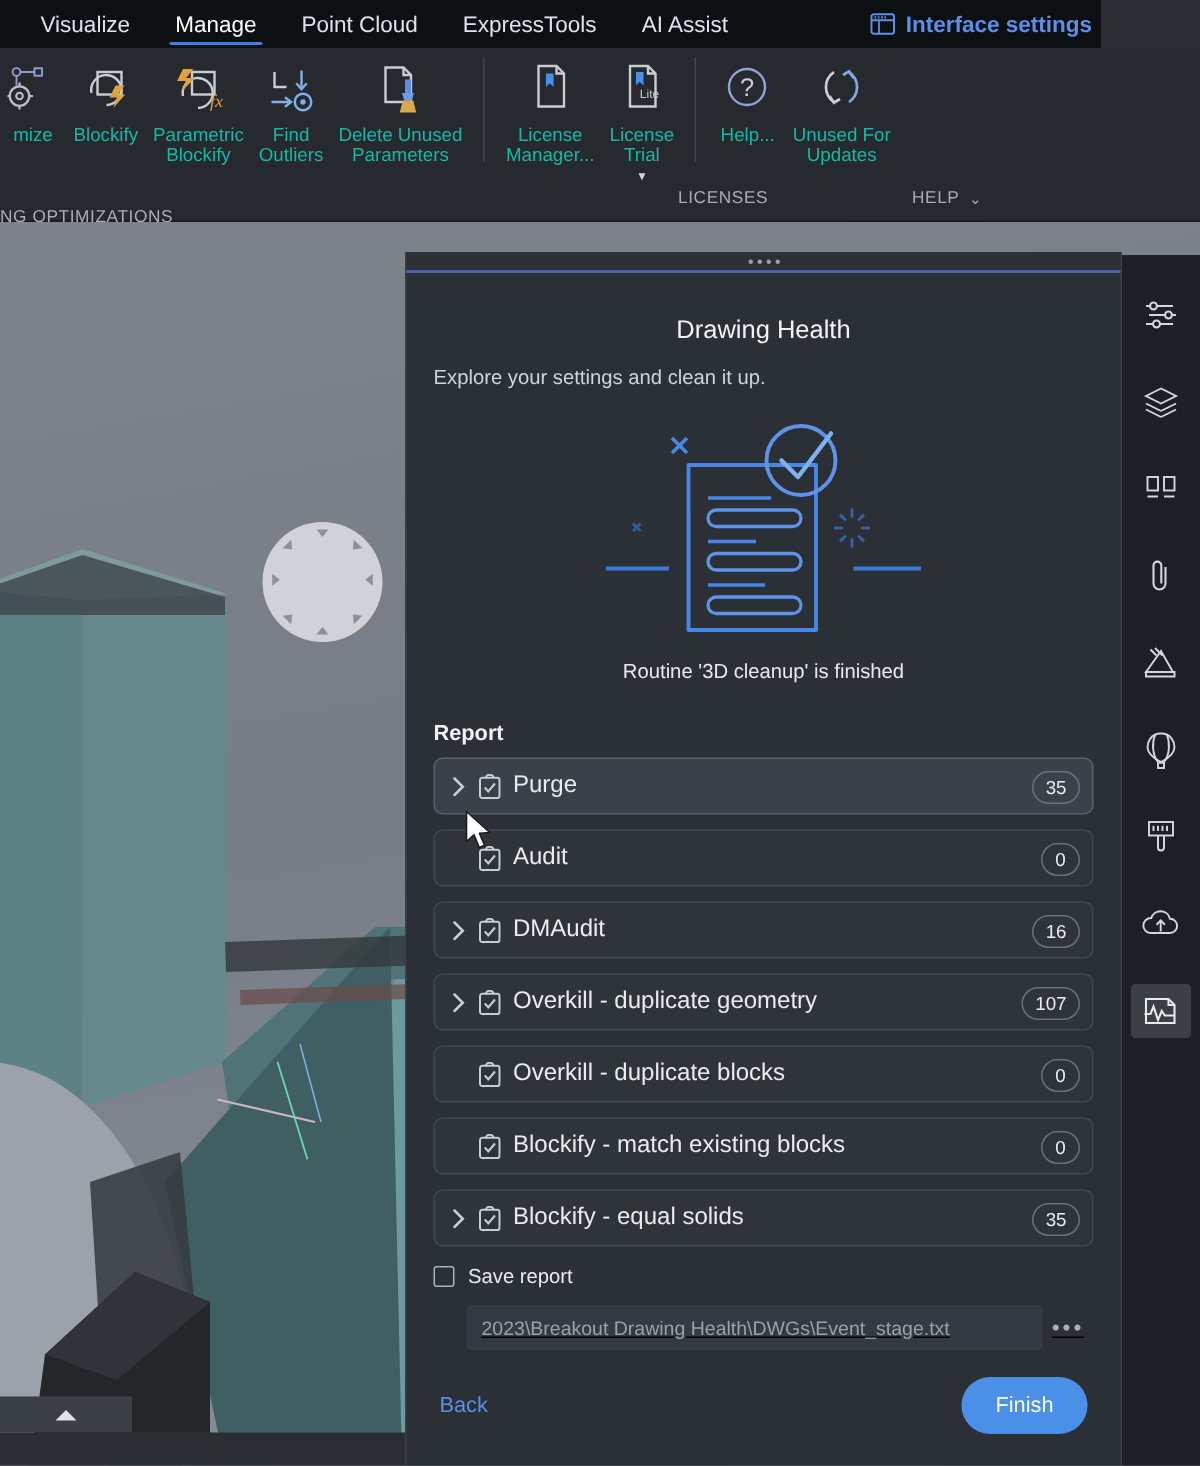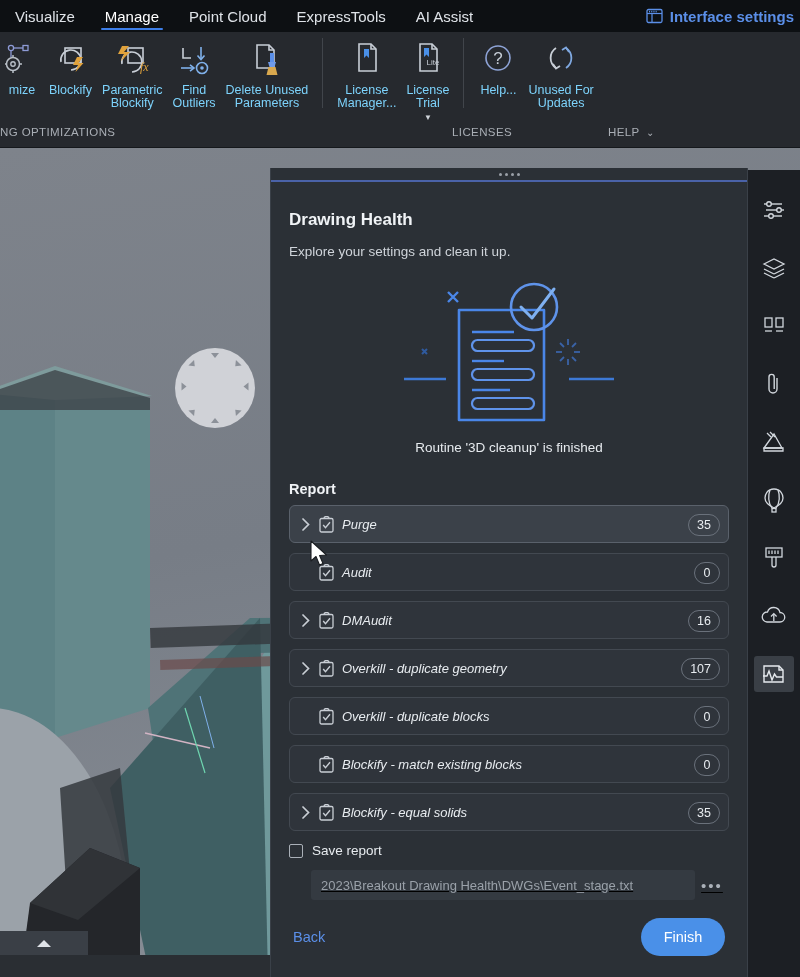--- a/index.html
+++ b/index.html
@@ -6,23 +6,23 @@
   html, body {
     width: 800px; height: 977px;
     background: #2a2e33;
     font-family: "Liberation Sans", sans-serif;
     overflow: hidden;
   }
   #app { position: relative; width: 800px; height: 977px; }
 
   
   .ribbon-tabs {
-    position: absolute; top: 0; left: 0; width: 800px; height: 32px;
+    position: absolute; top: 0; left: 0; width: 734px; height: 32px;
     background: #0d1013;
-    display: flex; align-items: center; gap: 0;
+    display: flex; align-items: center; gap: 0; padding-left: 12px;
   }
   .rtab {
     position: relative; height: 32px; padding: 0 15px;
     display: flex; align-items: center; justify-content: center;
     font-size: 15px; color: #dfe3e8; white-space: nowrap;
   }
   .rtab.active { color: #ffffff; }
   .rtab.active::after {
     content: ""; position: absolute; left: 11px; right: 11px; bottom: 2px;
     height: 2px; background: #3d7ee8; border-radius: 1px;
@@ -41,21 +41,21 @@
   .ribbon-row {
     position: absolute; top: 0; left: 0; height: 90px;
     display: flex; align-items: flex-start;
   }
   .rbtn {
     width: auto; min-width: 46px; padding: 6px 5px 0 5px; height: 90px;
     display: flex; flex-direction: column; align-items: center;
   }
   .rbtn .ico { height: 44px; display: flex; align-items: center; justify-content: center; }
   .rbtn .lbl {
-    font-size: 12.5px; color: #7dd3fc; text-align: center; line-height: 13px;
+    font-size: 12.5px; color: #14b8a6; text-align: center; line-height: 13px;
     margin-top: 2px; white-space: pre-line;
   }
   .rbtn .caret { font-size: 8px; color: #cfd4da; line-height: 9px; margin-top:3px;}
   .rsep { width: 1px; height: 70px; background: #41454b; margin: 6px 9px 0 9px; }
 
   .ribbon-footer {
     position: absolute; top: 122px; left: 0; width: 800px; height: 26px;
     background: #26292e; border-bottom: 1px solid #15181c;
   }
   .rgroup-lbl {
@@ -105,39 +105,39 @@
     position: absolute; left: 270px; top: 168px; width: 478px; height: 809px;
     background: #2b3036; border-left: 1px solid #3a4048; border-right:1px solid #3a4048;
     display: flex; flex-direction: column;
   }
   .dlg-grip { height: 12px; display:flex; align-items:center; justify-content:center; gap:3px;
     background:#2b3036; }
   .dlg-grip span { width:3px;height:3px;background:#9aa0a8;border-radius:50%; }
   .dlg-accent { height: 2px; background: #4a62a8; }
   .dlg-inner { flex: 1; padding: 28px 18px 0 18px; overflow: hidden; position: relative;}
 
-  .dlg-title { font-size: 17px; font-weight: bold; color: #f0f3f6; }
+  .dlg-title { font-size: 17px; font-weight: normal; color: #f0f3f6; text-align: center; }
   .dlg-sub { font-size: 13.5px; color: #cfd4da; margin-top: 14px; }
 
   .illus-wrap { display:flex; justify-content:center; margin-top: 18px; }
   .illus-cap { text-align:center; font-size:13.5px; color:#e6eaee; margin-top: 8px; }
 
   .report-hdr { font-size: 14.5px; font-weight:bold; color:#f0f3f6; margin-top: 26px; }
 
   .rows { margin-top: 8px; }
   .row {
     position: relative; height: 38px; margin-bottom: 10px;
     border: 1px solid #434951; border-radius: 6px; background: #2f343b;
     display: flex; align-items: center; padding: 0 10px 0 8px;
   }
   .row.selected { background: #3b4149; border-color: #5a616b; }
   .row .chev { width: 16px; display:flex; align-items:center; justify-content:center; color:#c9ced5; }
   .row .chev.hidden { visibility: hidden; }
   .row .cb { width: 24px; display:flex; align-items:center; justify-content:center; }
-  .row .rlbl { font-size: 13px; color: #e8ecf0; margin-left: 4px; font-style: italic; }
+  .row .rlbl { font-size: 16px; color: #e8ecf0; margin-left: 4px; }
   .badge {
     position:absolute; right: 8px; top: 8px; min-width: 26px; height: 22px; padding: 0 8px;
     border: 1px solid #6a717b; border-radius: 11px;
     display:flex; align-items:center; justify-content:center;
     font-size: 12.5px; color: #e8ecf0;
   }
 
   .saverow { display:flex; align-items:center; gap: 9px; margin-top: 12px; }
   .savebox { width: 14px; height: 14px; border: 1.5px solid #aab0b8; border-radius: 2px; }
   .savelbl { font-size: 13.5px; color: #e8ecf0; }
@@ -328,21 +328,21 @@
           </svg>
         </div>
         <div class="lbl">Unused For
 Updates</div>
       </div>
 
     </div>
   </div>
 
   <div class="ribbon-footer">
-    <div class="rgroup-lbl" style="left:0px;">NG OPTIMIZATIONS</div>
+    <div class="rgroup-lbl" style="left:0px;margin-top:13px;">NG OPTIMIZATIONS</div>
     <div class="rgroup-lbl" style="left:452px;">LICENSES</div>
     <div class="rgroup-lbl" style="left:608px;">HELP</div>
     <div class="rgroup-lbl" style="left:646px;top:5px;font-size:10px;color:#a9aeb5;">⌄</div>
   </div>
 
   <div class="viewport">
     <div class="vp-sky"></div>
 
     <svg width="800" height="829" style="position:absolute;left:0;top:0;">
 

